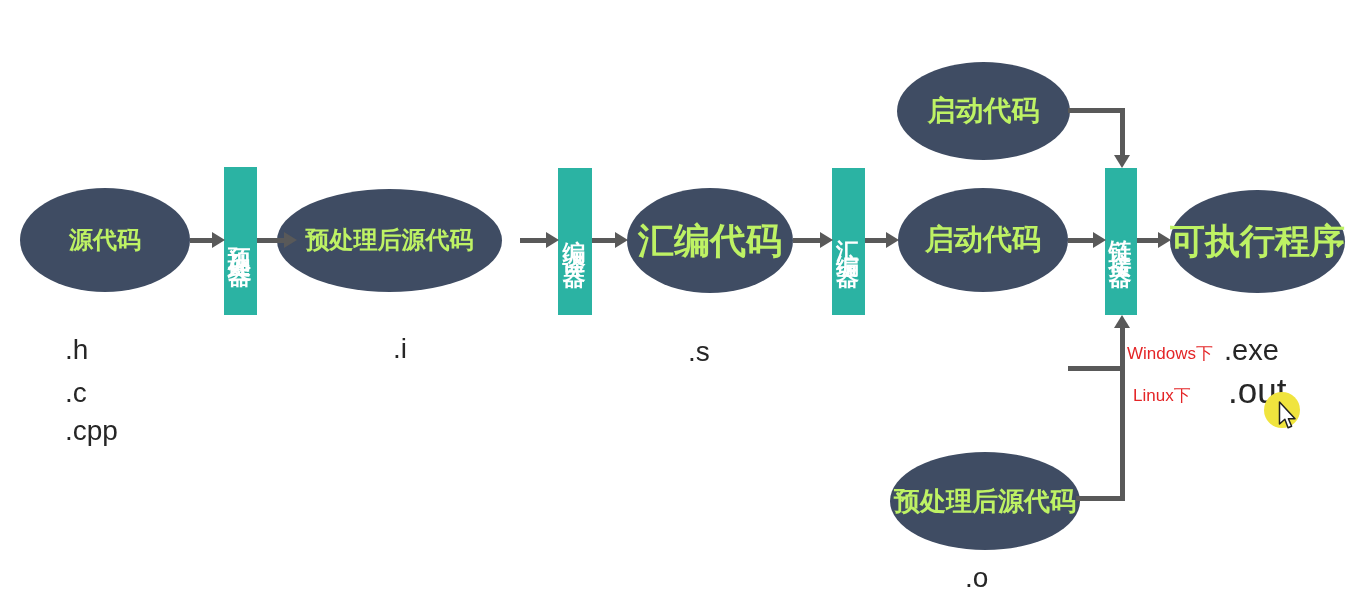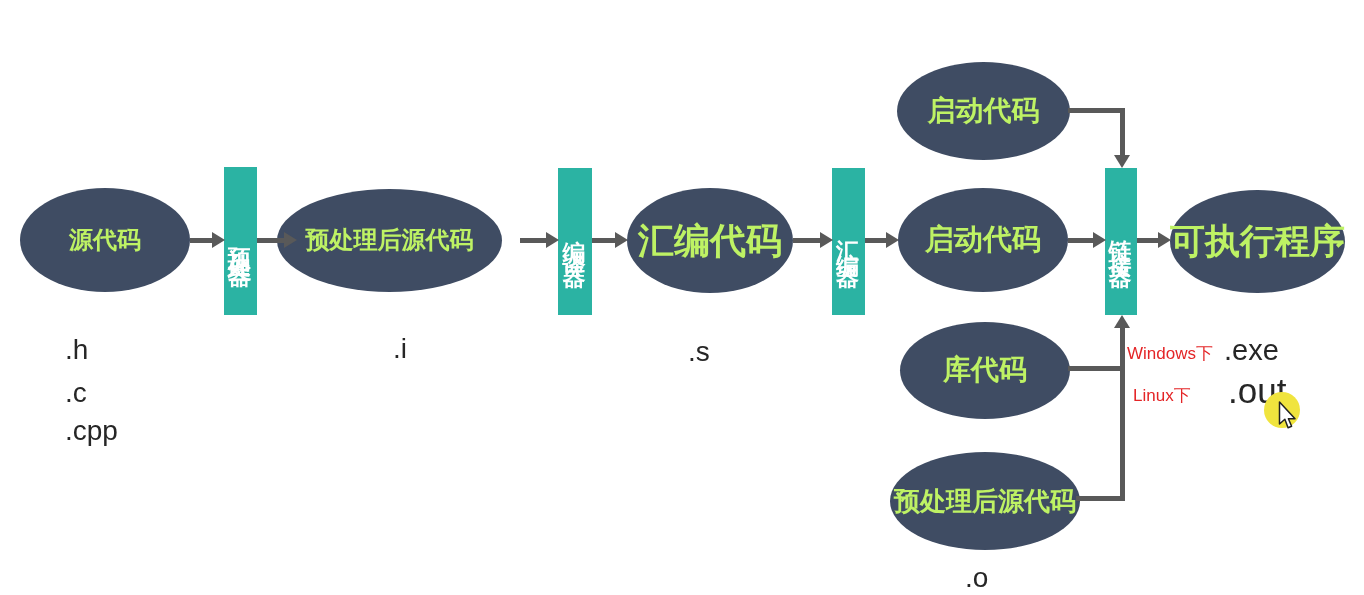--- a/index.html
+++ b/index.html
@@ -59,23 +59,20 @@
   </div>
   <div class="ellipse" style="left:898px;top:188px;width:170px;height:104px;font-size:29px;">
     <span>启动代码</span>
   </div>
   <div class="ellipse" style="left:1170px;top:190px;width:175px;height:103px;font-size:35px;">
     <span>可执行程序</span>
   </div>
 
   <div class="ellipse" style="left:897px;top:62px;width:173px;height:98px;font-size:28px;">
     <span>启动代码</span>
-  </div>
-  <div class="ellipse" style="left:900px;top:322px;width:170px;height:97px;font-size:28px;">
-    <span>库代码</span>
   </div>
   <div class="ellipse" style="left:890px;top:452px;width:190px;height:98px;font-size:26px;">
     <span>预处理后源代码</span>
   </div>
 
   <div class="proc" style="left:224px;top:167px;width:33px;height:148px;">
     <span>预处理器</span>
   </div>
   <div class="proc sp3" style="left:558px;top:168px;width:34px;height:147px;">
     <span>编译器</span>

